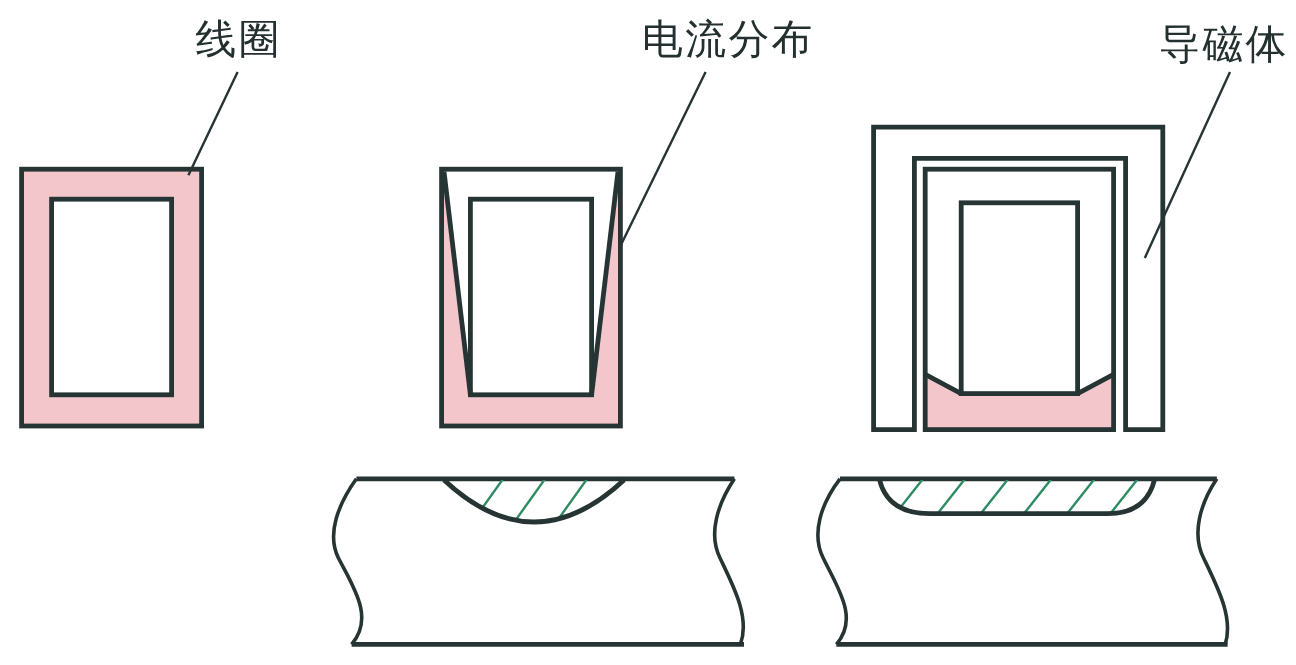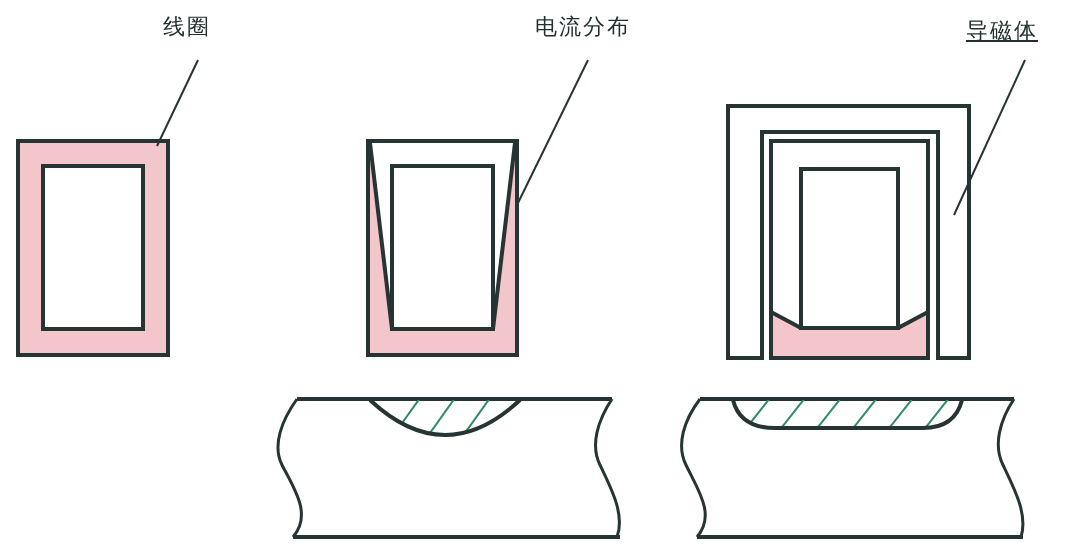--- a/index.html
+++ b/index.html
@@ -1,21 +1,21 @@
 <!DOCTYPE html>
 <html><head>
   <meta charset="utf-8">
   <style>
     html, body { margin: 0; padding: 0; background: #ffffff; }
     body { width: 1080px; height: 554px; overflow: hidden; position: relative; font-family: "DejaVu Sans", sans-serif; }
     #canvas { position: absolute; left: 0; top: 0; width: 1080px; height: 554px; }
     .label {
       position: absolute;
       font-family: "DejaVu Serif", serif;
-      font-size: 22px;
+      font-size: 34px;
       color: #243030;
       letter-spacing: 2px;
       white-space: nowrap;
       line-height: 1;
     }
     .stroke { stroke: #263434; fill: none; }
     .coil-fill { fill: #f2c6cb; }
     .hatch { stroke: #2e8b63; stroke-width: 2; }
   </style>
 </head>
@@ -81,13 +81,13 @@
       <line class="hatch" x1="847" y1="436" x2="877" y2="398"></line>
       <line class="hatch" x1="883" y1="436" x2="913" y2="398"></line>
       <line class="hatch" x1="919" y1="436" x2="949" y2="398"></line>
     </g>
     <path class="stroke" stroke-width="4" d="M733 400 Q 740 428 775 428 L 923 428 Q 955 428 962 400"></path>
   </g>
 </svg>
 
 <div class="label" style="left:163px; top:16px;">线圈</div>
 <div class="label" style="left:515px; top:16px;margin-left:20px;">电流分布</div>
-<div class="label" style="left:966px; top:20px;text-decoration:underline;">导磁体</div>
+<div class="label" style="left:966px; top:20px;">导磁体</div>
 
 </body></html>

